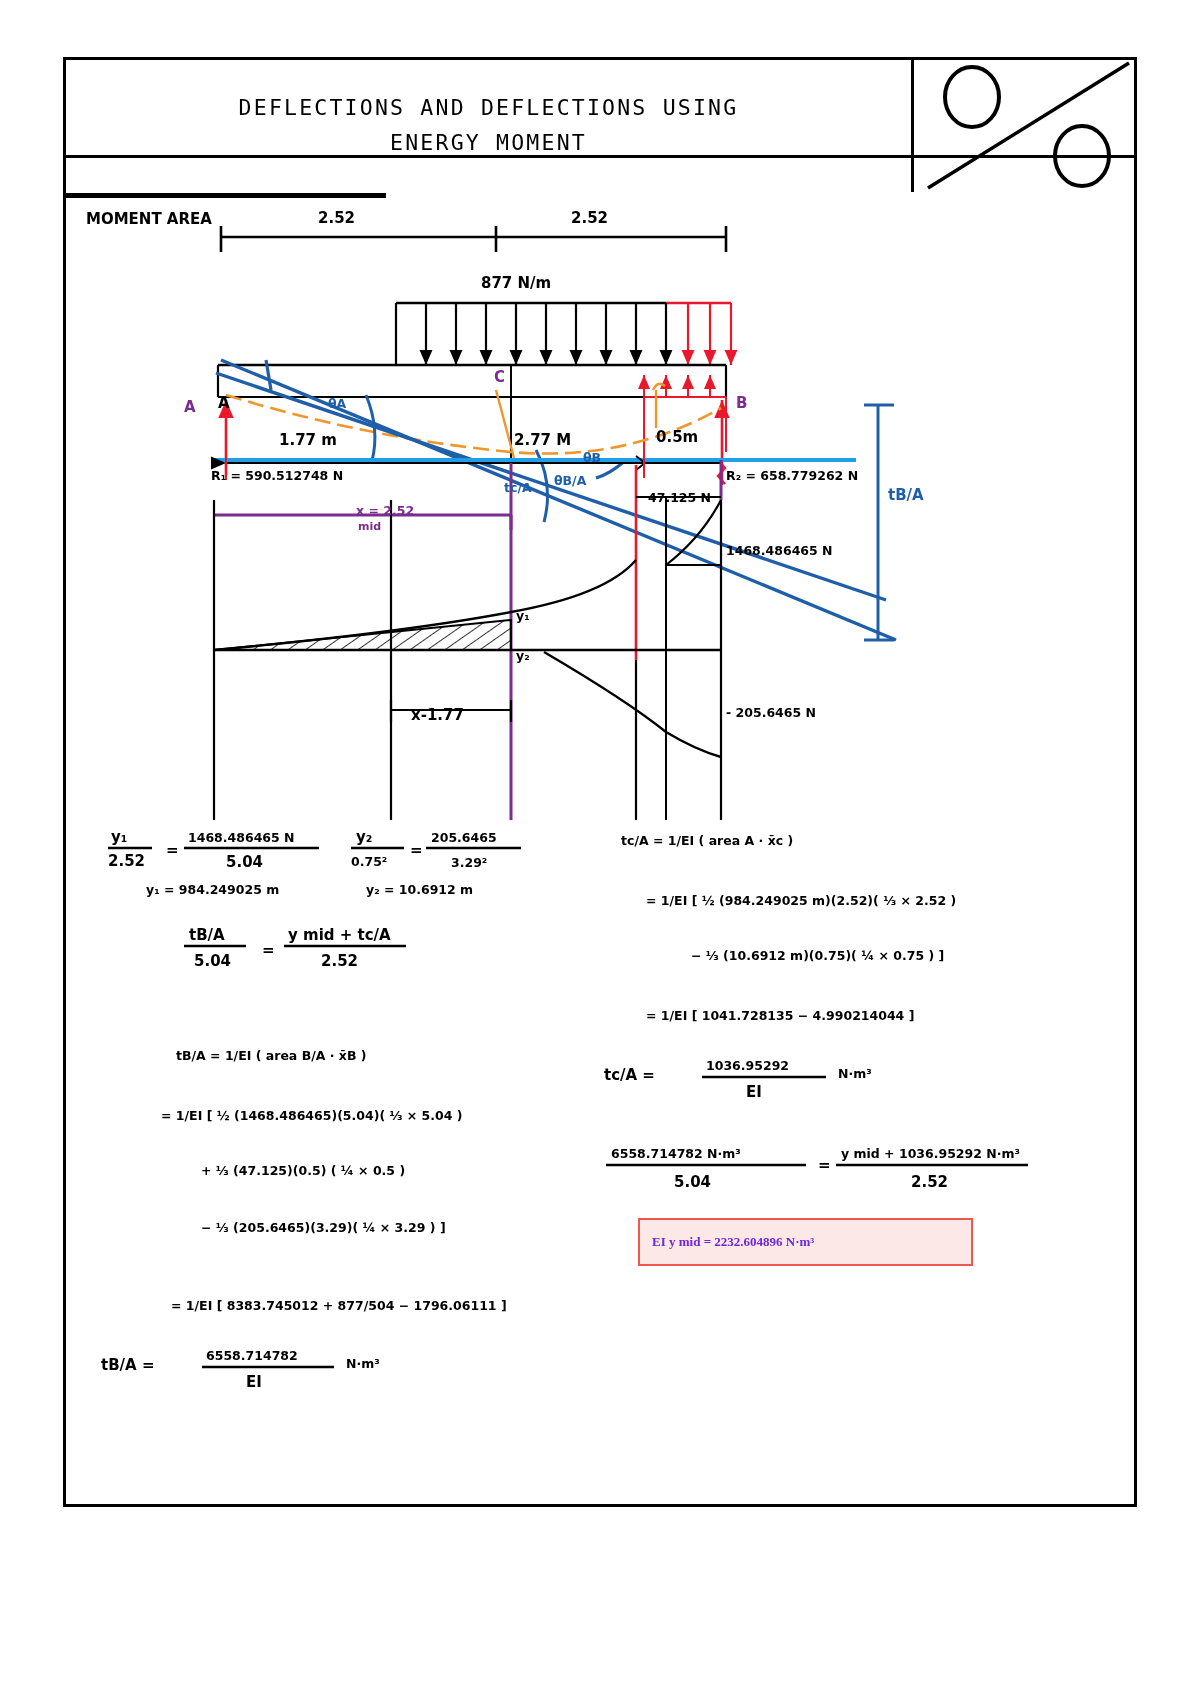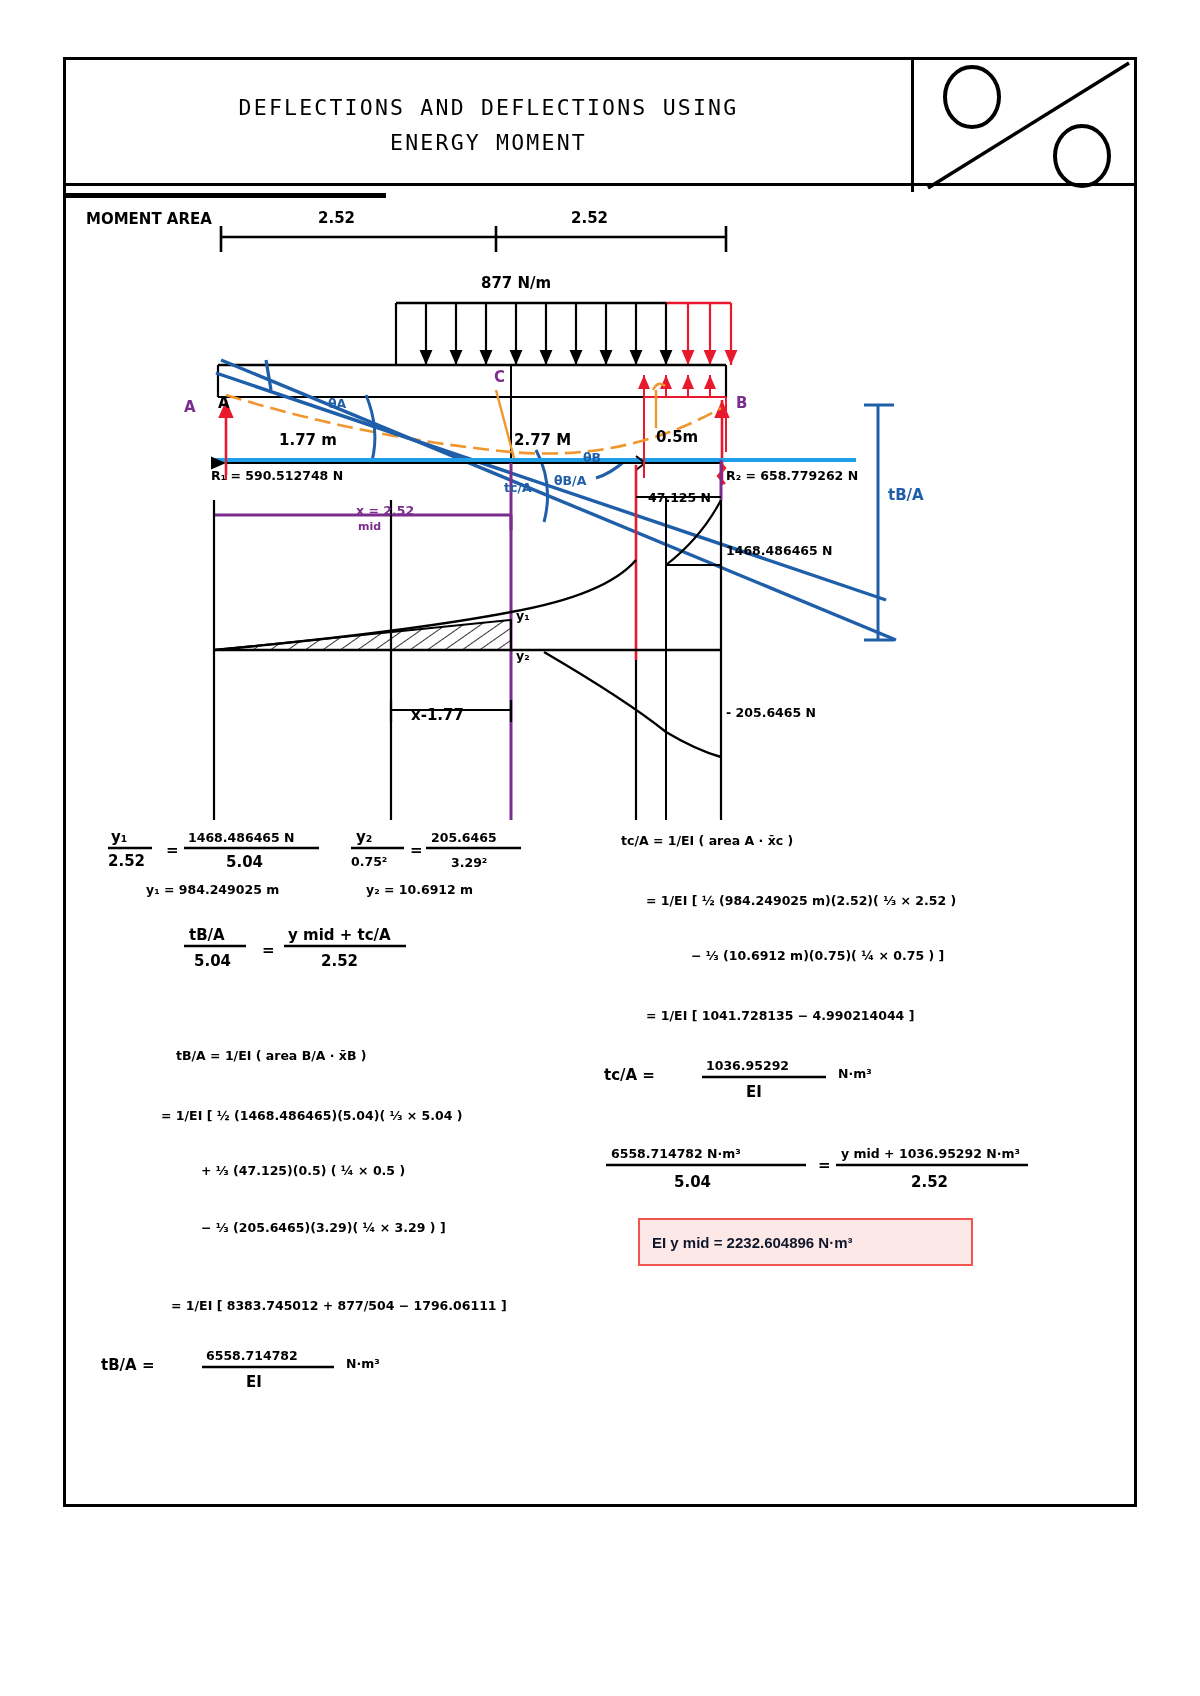--- a/index.html
+++ b/index.html
@@ -4,21 +4,21 @@
 <style>
   html,body{margin:0;padding:0;background:#ffffff;}
   body{width:1200px;height:1696px;position:relative;overflow:hidden;
        font-family:"Liberation Sans",sans-serif;}
 
   
   .sheet{position:absolute;left:63px;top:57px;width:1074px;height:1450px;
          border:3px solid #000;box-sizing:border-box;background:#fff;}
 
   
-  .titleblock{position:absolute;left:0;top:0;width:100%;height:126px;
+  .titleblock{position:absolute;left:0;top:0;width:100%;height:98px;
               border-bottom:3px solid #000;box-sizing:border-box;}
   .title-text{position:absolute;left:0;top:0;width:845px;height:132px;
               display:flex;flex-direction:column;align-items:center;
               justify-content:center;}
   .title-text div{font-family:"DejaVu Sans Mono",monospace;font-size:21.5px;
                   letter-spacing:2.2px;color:#000;line-height:1.62;}
   .logo-box{position:absolute;left:845px;top:0;width:229px;height:132px;
             border-left:3px solid #000;box-sizing:border-box;overflow:hidden;}
 
   
@@ -287,17 +287,17 @@
       <line x1="540" y1="1105" x2="740" y2="1105" stroke="#000" stroke-width="2.6"></line>
       <text class="hand" x="608" y="1127">5.04</text>
       <text class="hand" x="752" y="1110">=</text>
       <text class="hand sm" x="775" y="1098">y mid + 1036.95292 N·m³</text>
       <line x1="770" y1="1105" x2="962" y2="1105" stroke="#000" stroke-width="2.6"></line>
       <text class="hand" x="845" y="1127">2.52</text>
     </g>
   </svg>
 
   <div class="answerbox" style="left:572px;top:1158px;width:335px;height:48px;">
-    <div style="font-family:Liberation Sans, sans-serif;font-weight:bold;font-size:15px;
-                padding:14px 0 0 12px;color:#0f172a;">EI y mid =  2232.604896   N·m³</div>
+    <div style="font-family:Liberation Serif, serif;font-weight:bold;font-size:13px;
+                padding:14px 0 0 12px;color:#6d28d9;">EI y mid =  2232.604896   N·m³</div>
   </div>
 
 </div>
 
 </body></html>

